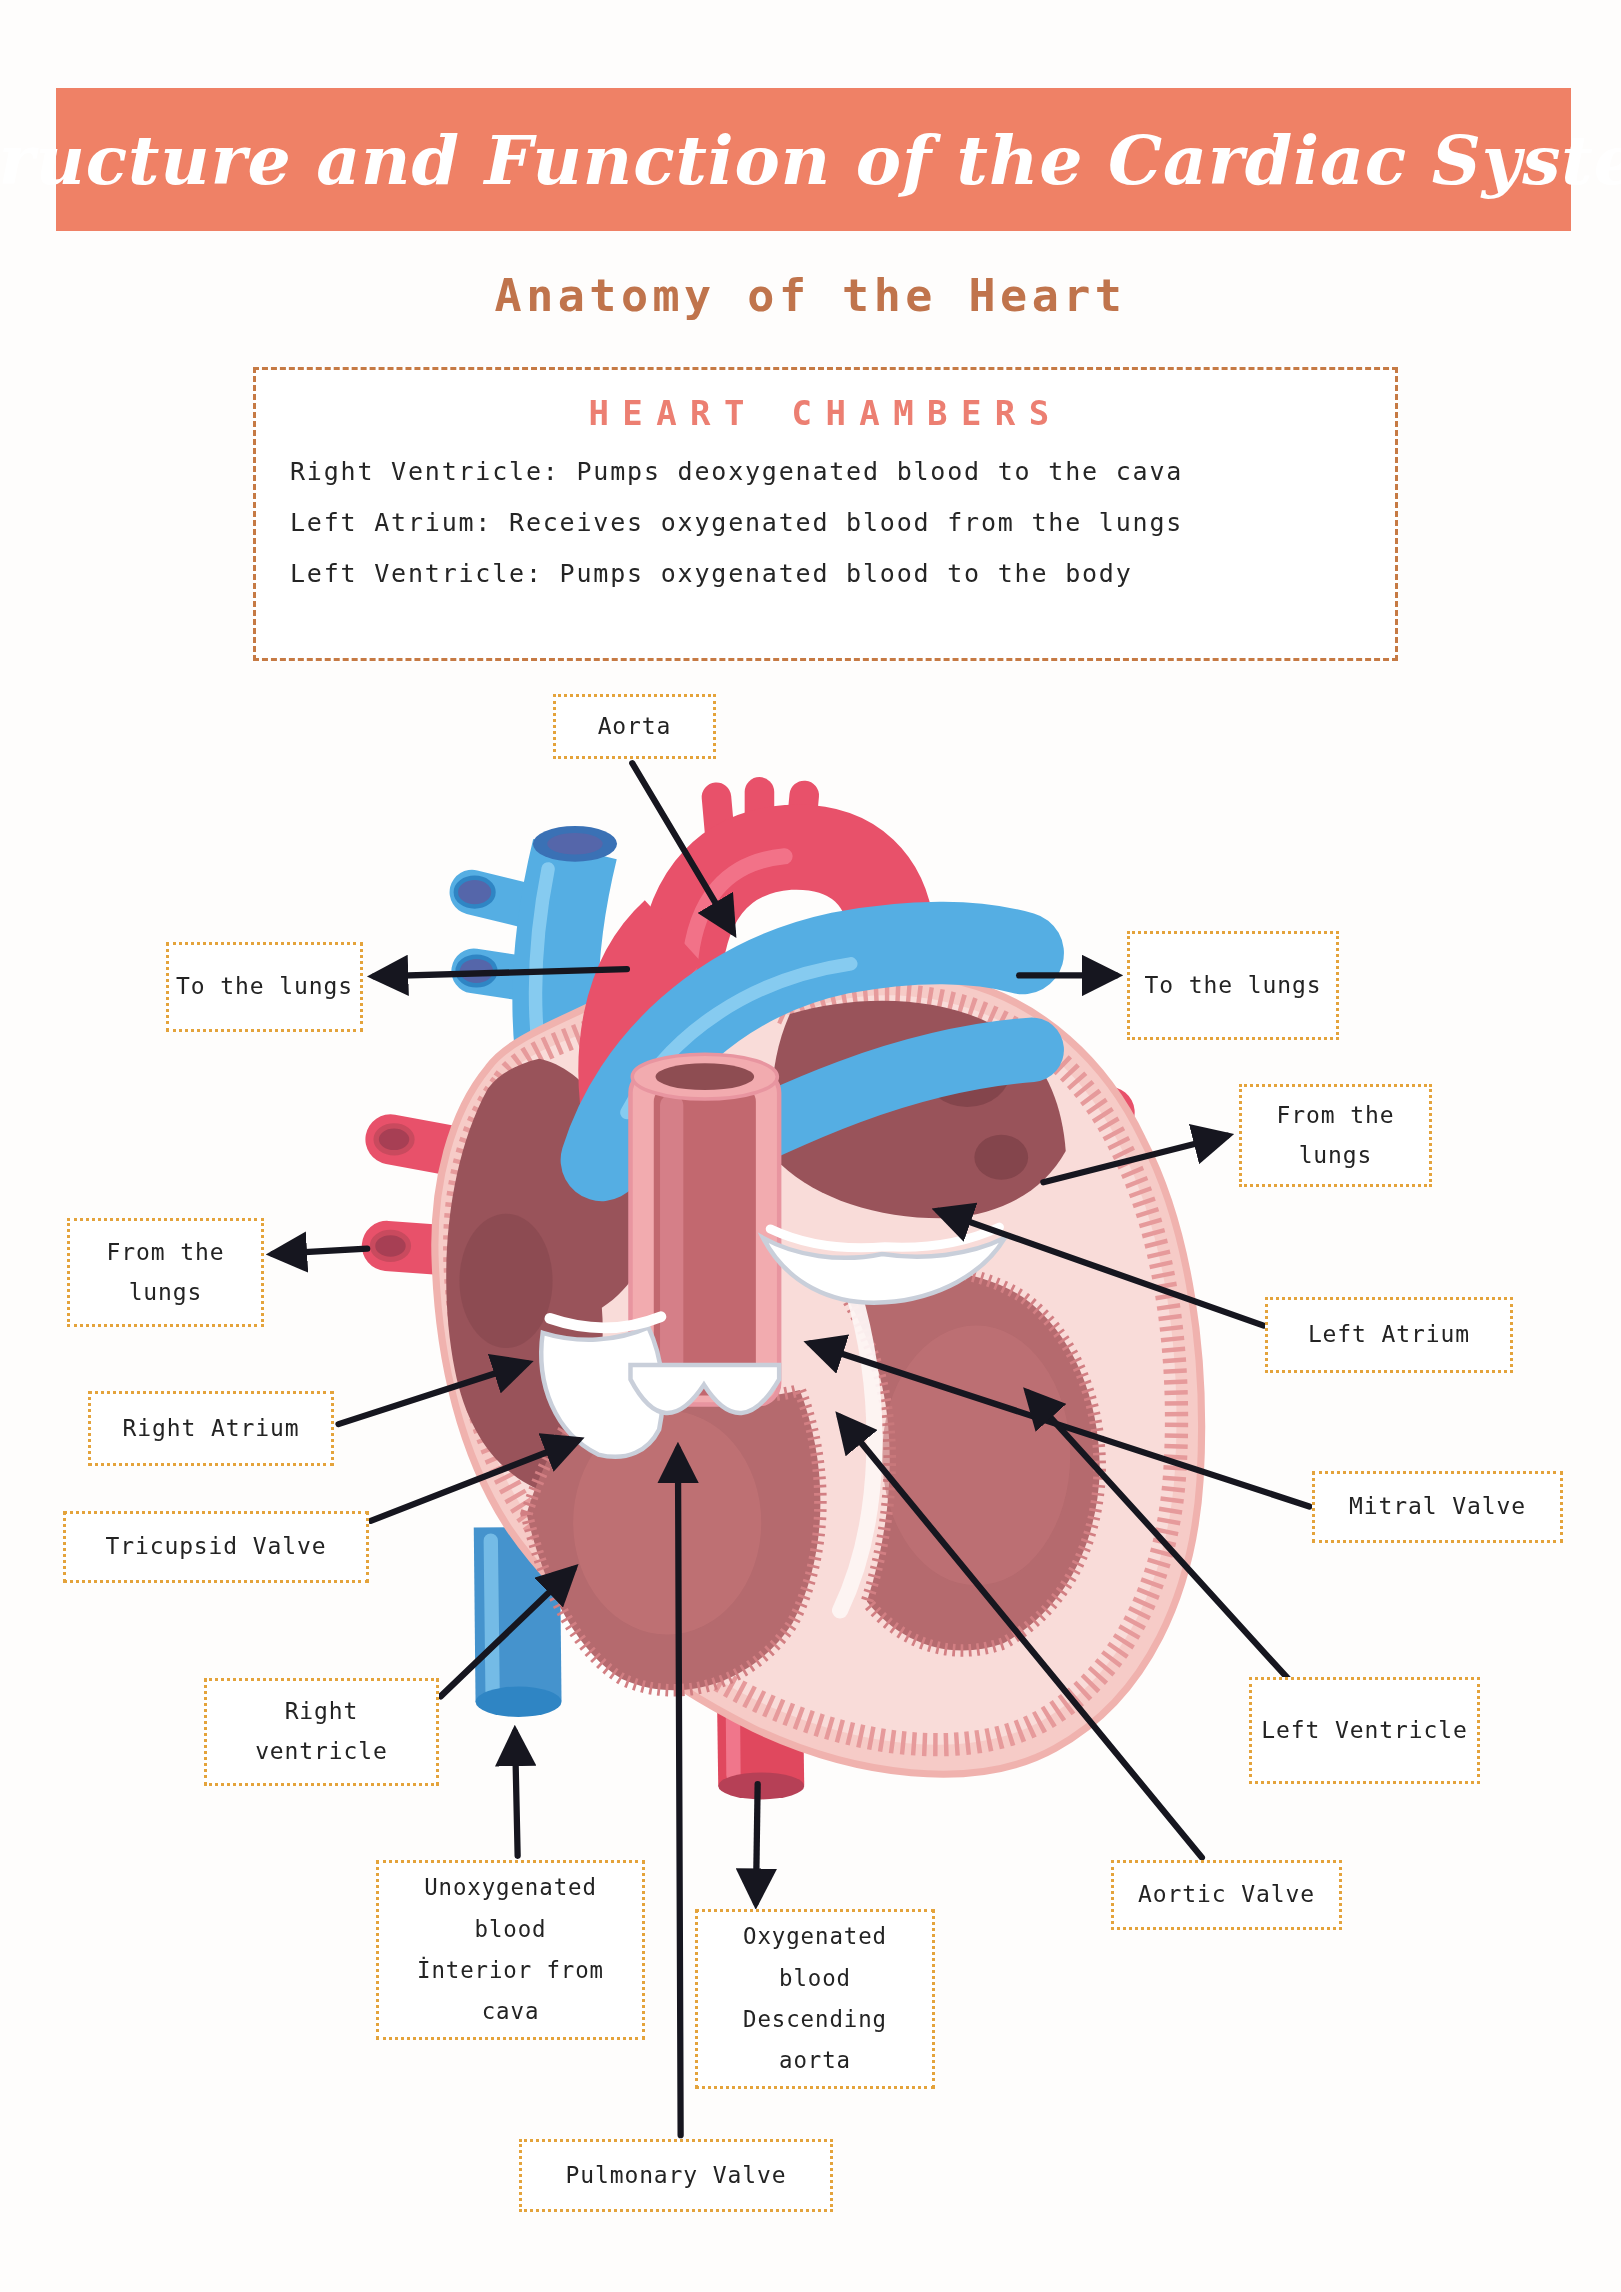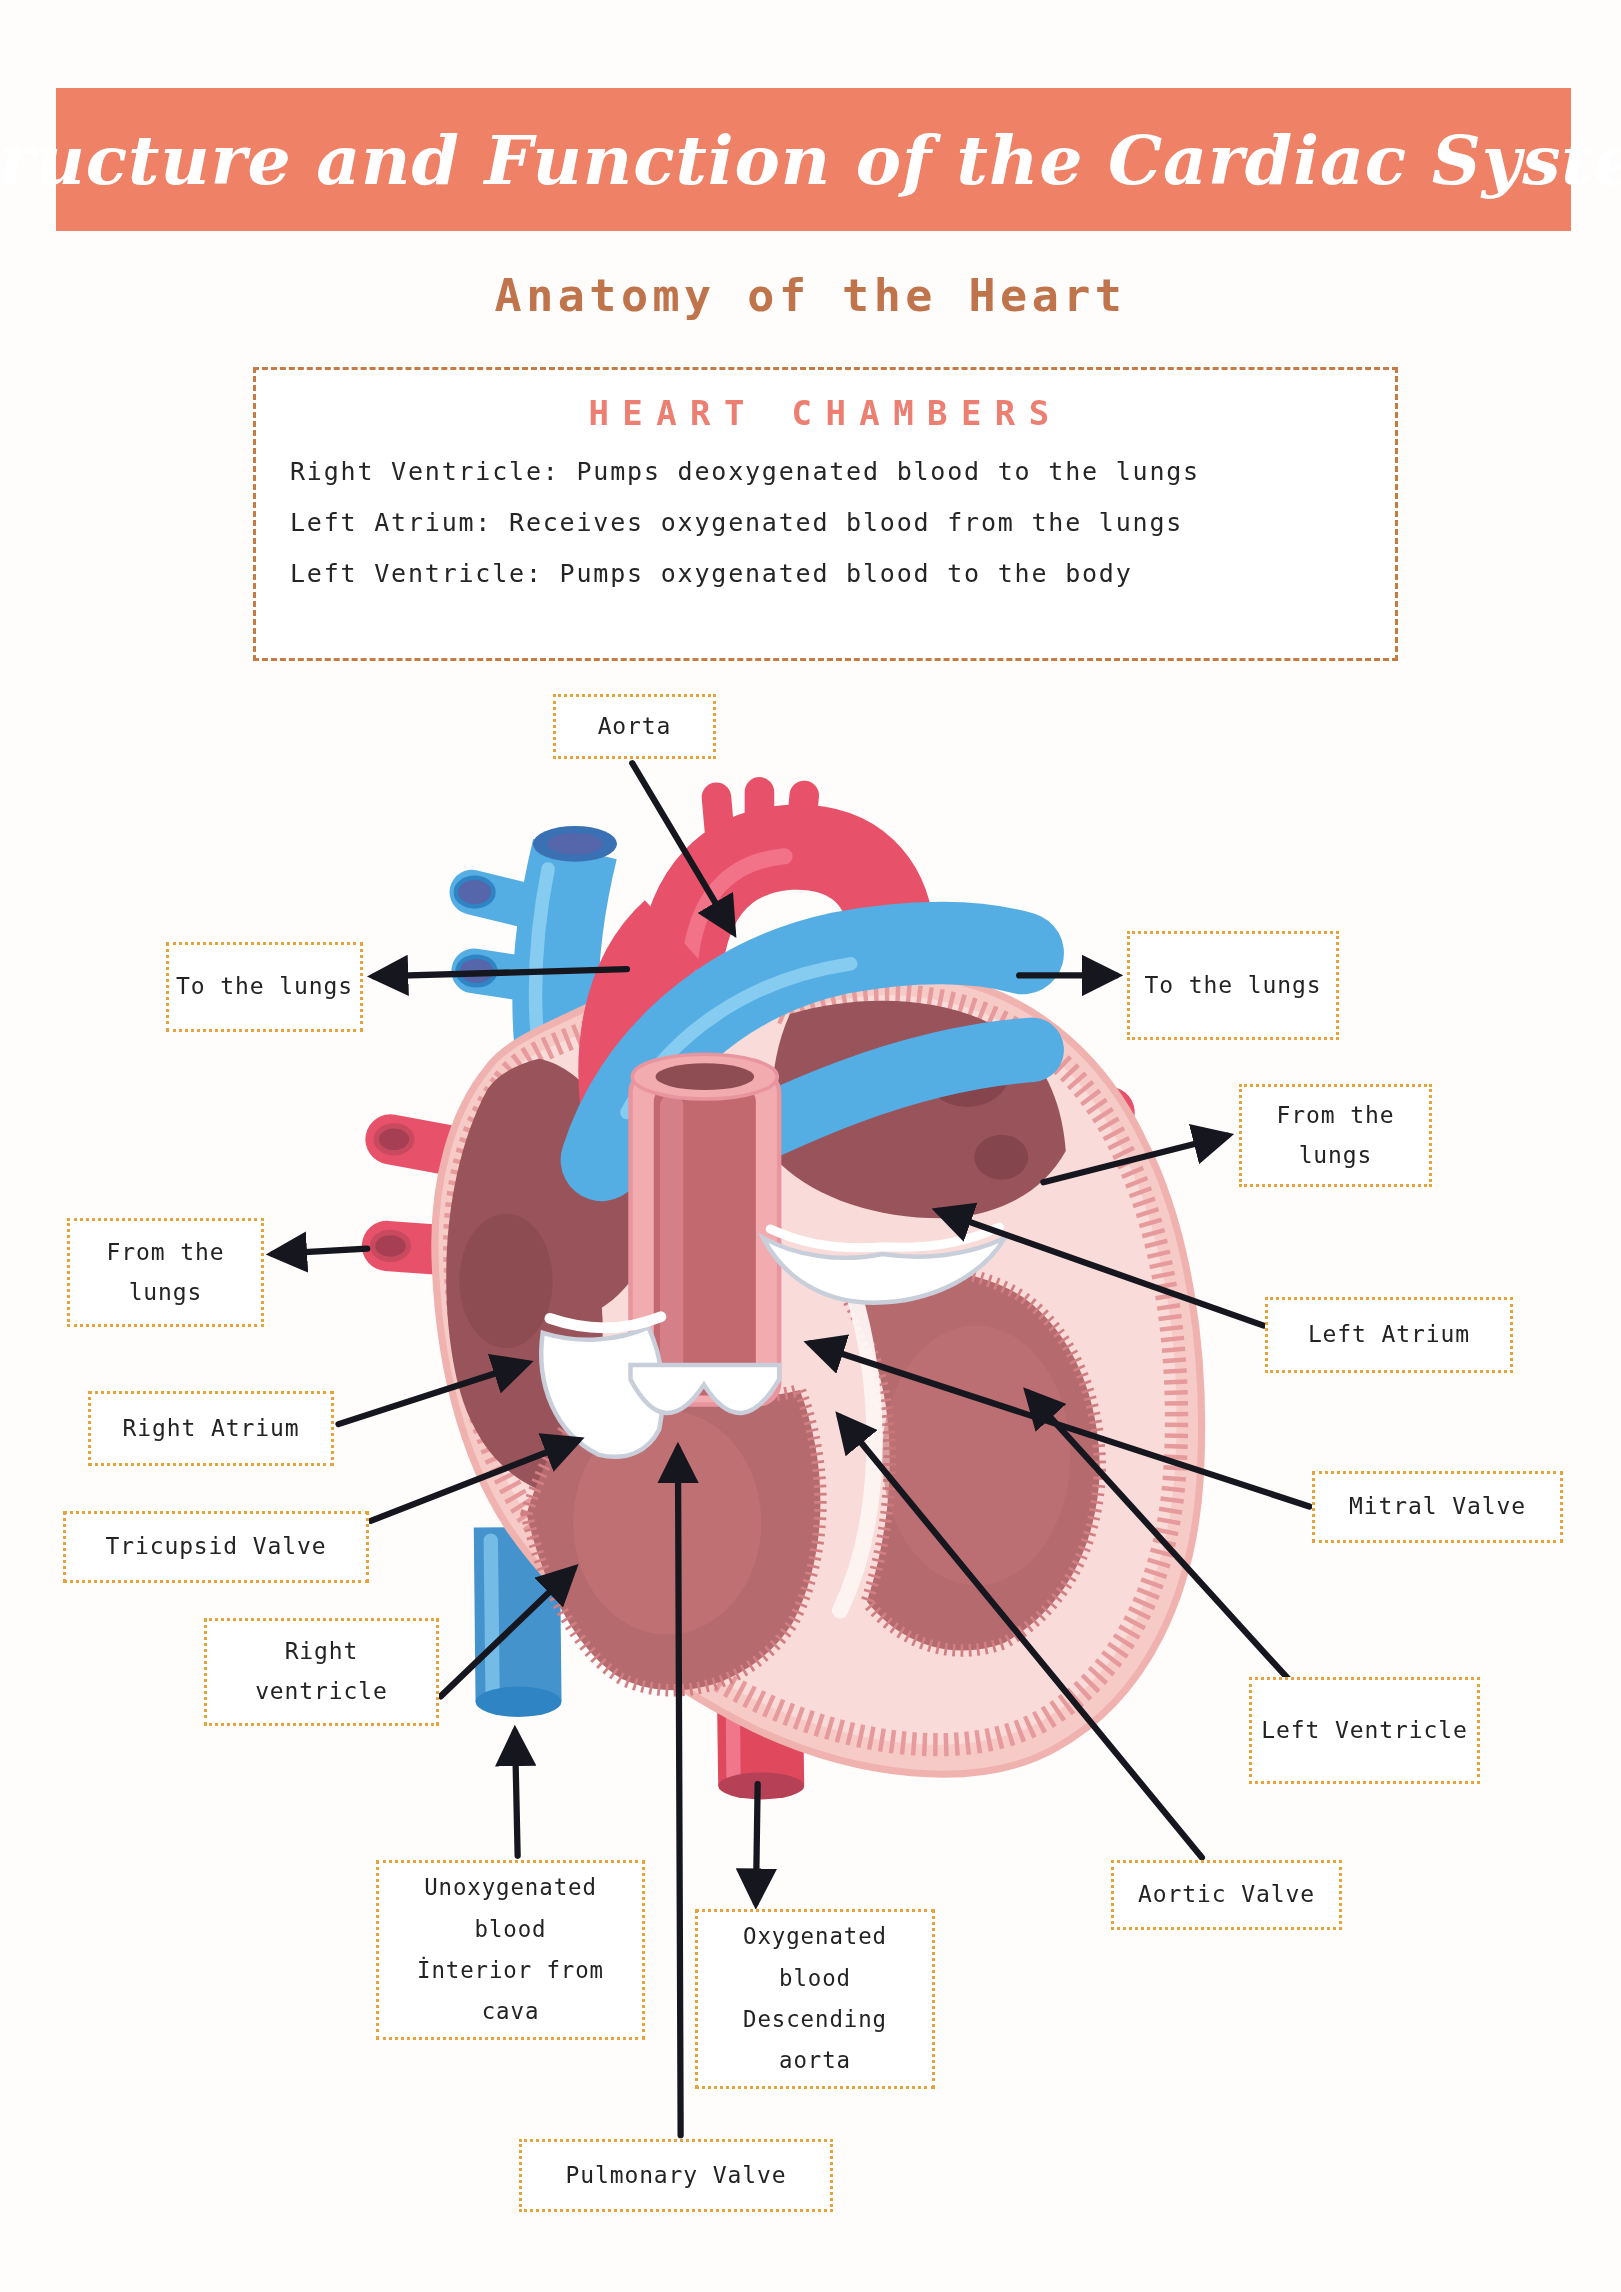--- a/index.html
+++ b/index.html
@@ -27,21 +27,21 @@
   #lbl-aorta{left:553px;top:694px;width:163px;height:65px;}
   #lbl-to-lungs-left{left:166px;top:942px;width:197px;height:90px;}
   #lbl-to-lungs-right{left:1127px;top:931px;width:212px;height:109px;}
   #lbl-from-lungs-right{left:1239px;top:1084px;width:193px;height:103px;}
   #lbl-from-lungs-left{left:67px;top:1218px;width:197px;height:109px;}
   #lbl-left-atrium{left:1265px;top:1297px;width:248px;height:76px;}
   #lbl-right-atrium{left:88px;top:1391px;width:246px;height:75px;}
   #lbl-mitral-valve{left:1312px;top:1471px;width:251px;height:72px;}
   #lbl-tricuspid-valve{left:63px;top:1511px;width:306px;height:72px;}
   #lbl-left-ventricle{left:1249px;top:1677px;width:231px;height:107px;}
-  #lbl-right-ventricle{left:204px;top:1618px;width:235px;height:108px;}
+  #lbl-right-ventricle{left:204px;top:1678px;width:235px;height:108px;}
   #lbl-aortic-valve{left:1111px;top:1860px;width:231px;height:70px;justify-content:center;}
   #lbl-unoxygenated{left:376px;top:1860px;width:269px;height:180px;font-size:22.4px;line-height:1.85;}
   #lbl-oxygenated{left:695px;top:1909px;width:240px;height:180px;font-size:22.4px;line-height:1.85;}
   #lbl-pulmonary-valve{left:519px;top:2139px;width:314px;height:73px;}
   
   #art{position:absolute;left:0;top:0;z-index:1;}
 </style>
 </head>
 <body>
 
@@ -49,21 +49,21 @@
 
   <div id="banner">
     <div class="t">Structure and Function of the Cardiac System</div>
   </div>
 
   <div id="subtitle">Anatomy of the Heart</div>
 
   <div id="infobox">
     <div class="title">HEART CHAMBERS</div>
     <div class="lines">
-      <div class="ln">Right Ventricle: Pumps deoxygenated blood to the lungs</div>
+      <div class="ln">Right Ventricle: Pumps deoxygenated blood to the cava</div>
       <div class="ln">Left Atrium: Receives oxygenated blood from the lungs</div>
       <div class="ln">Left Ventricle: Pumps oxygenated blood to the body</div>
     </div>
   </div>
 
   <svg id="art" width="1621" height="2293" viewBox="0 0 1810 2560">
     <defs>
       <marker id="ah" viewBox="0 0 10 10" refX="8.2" refY="5" markerWidth="6.6" markerHeight="6.6" orient="auto-start-reverse">
         <path d="M0 0 L10 5 L0 10 z" fill="#16161f"></path>
       </marker>

